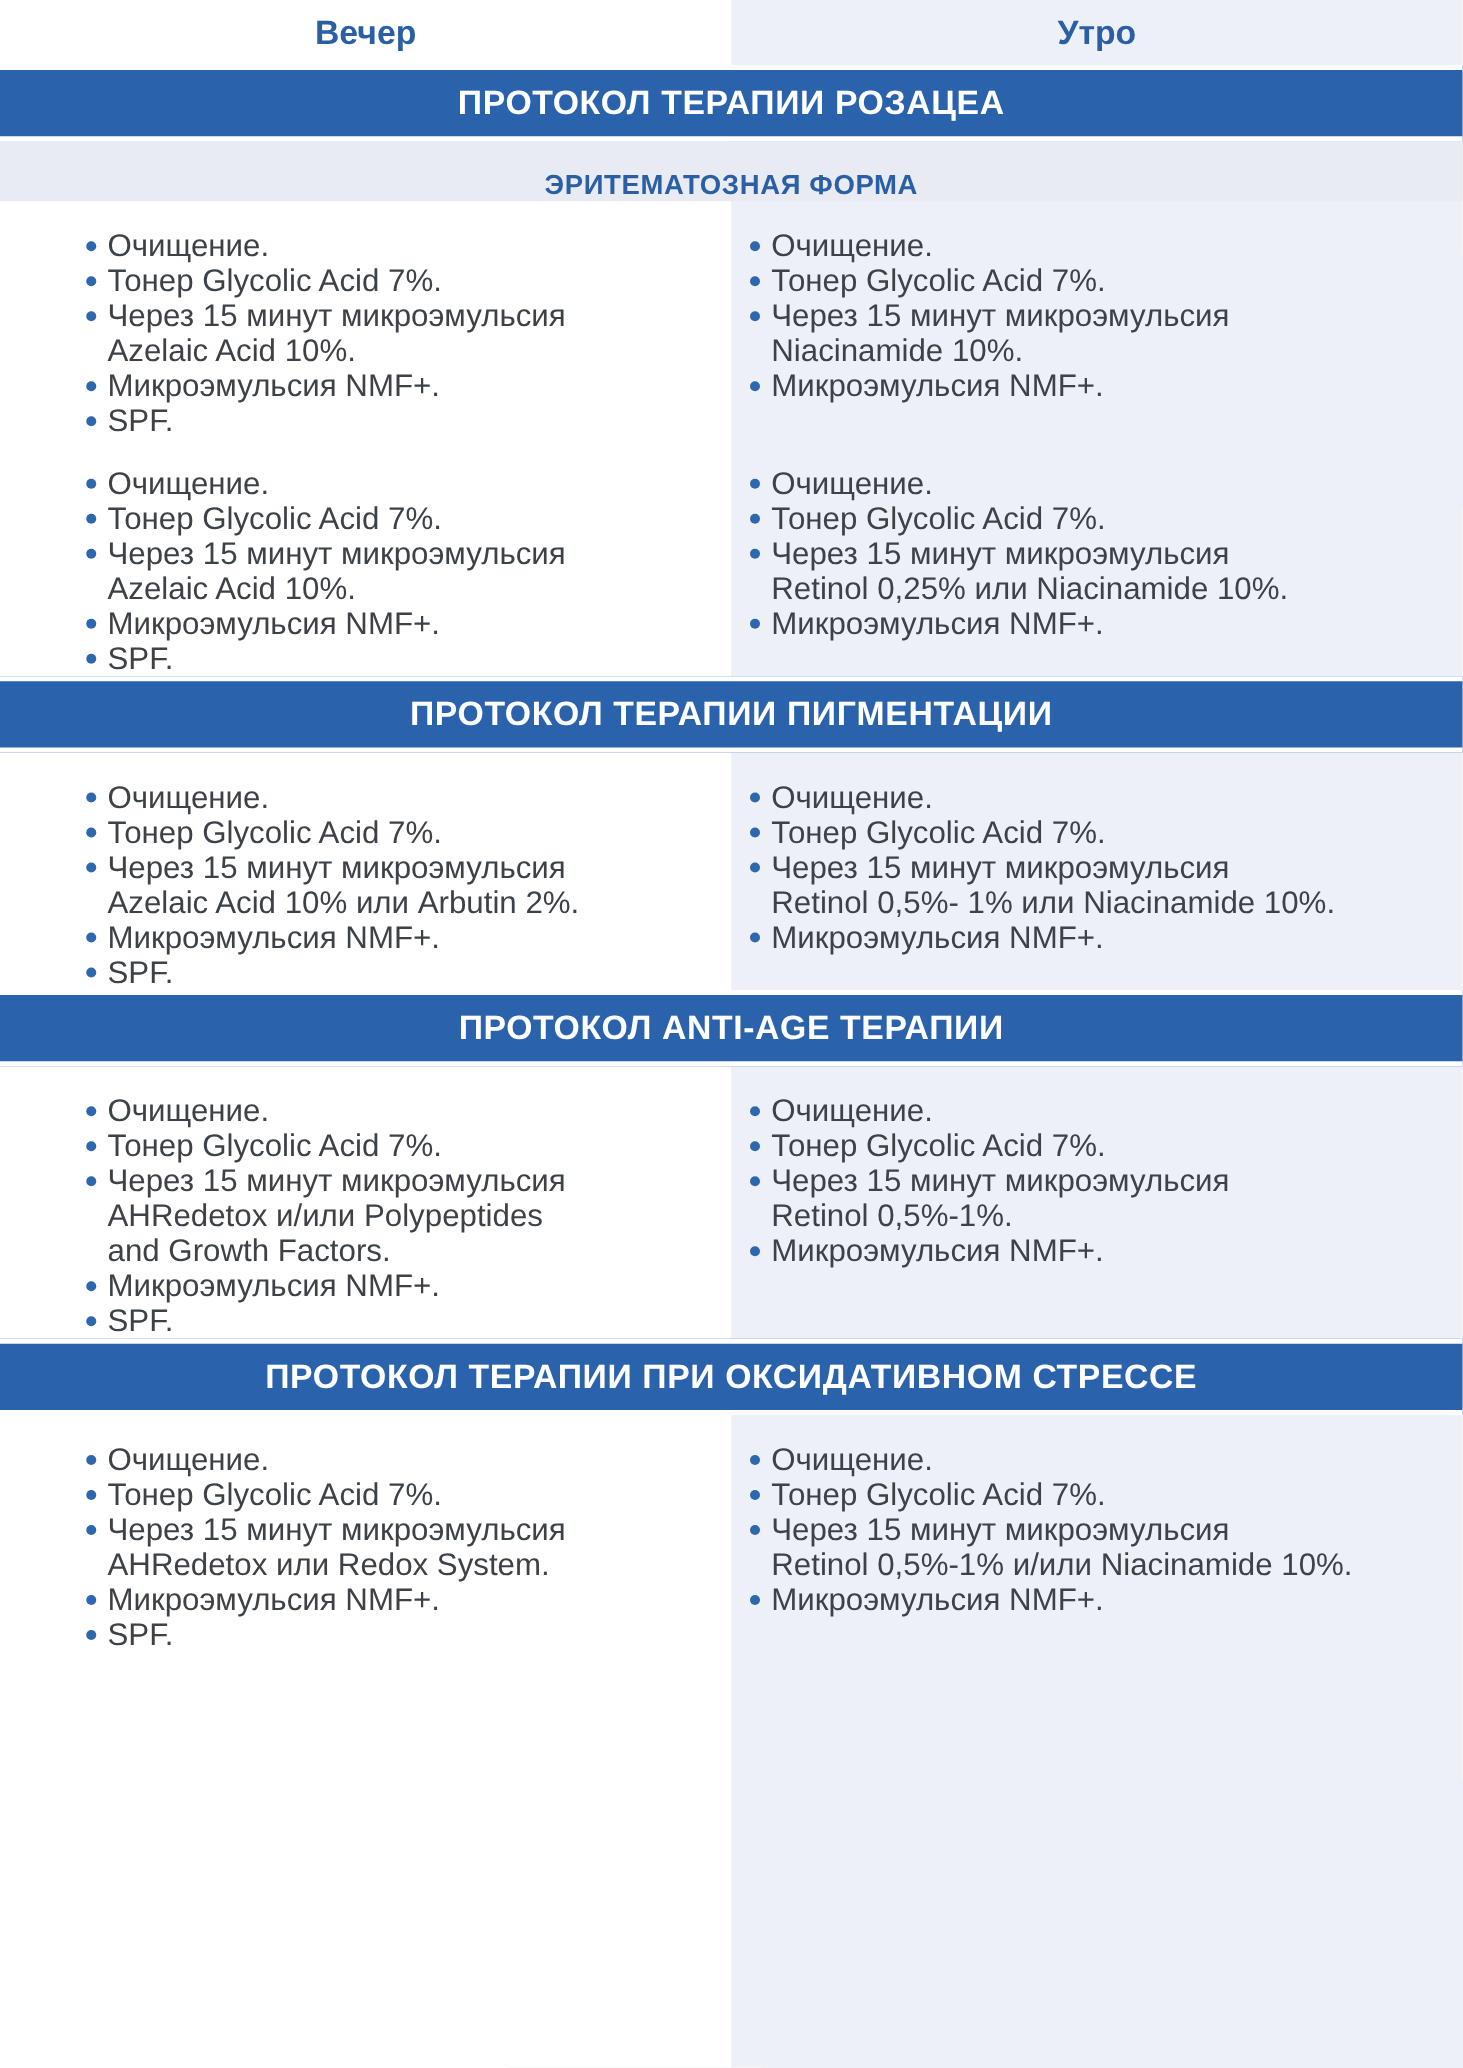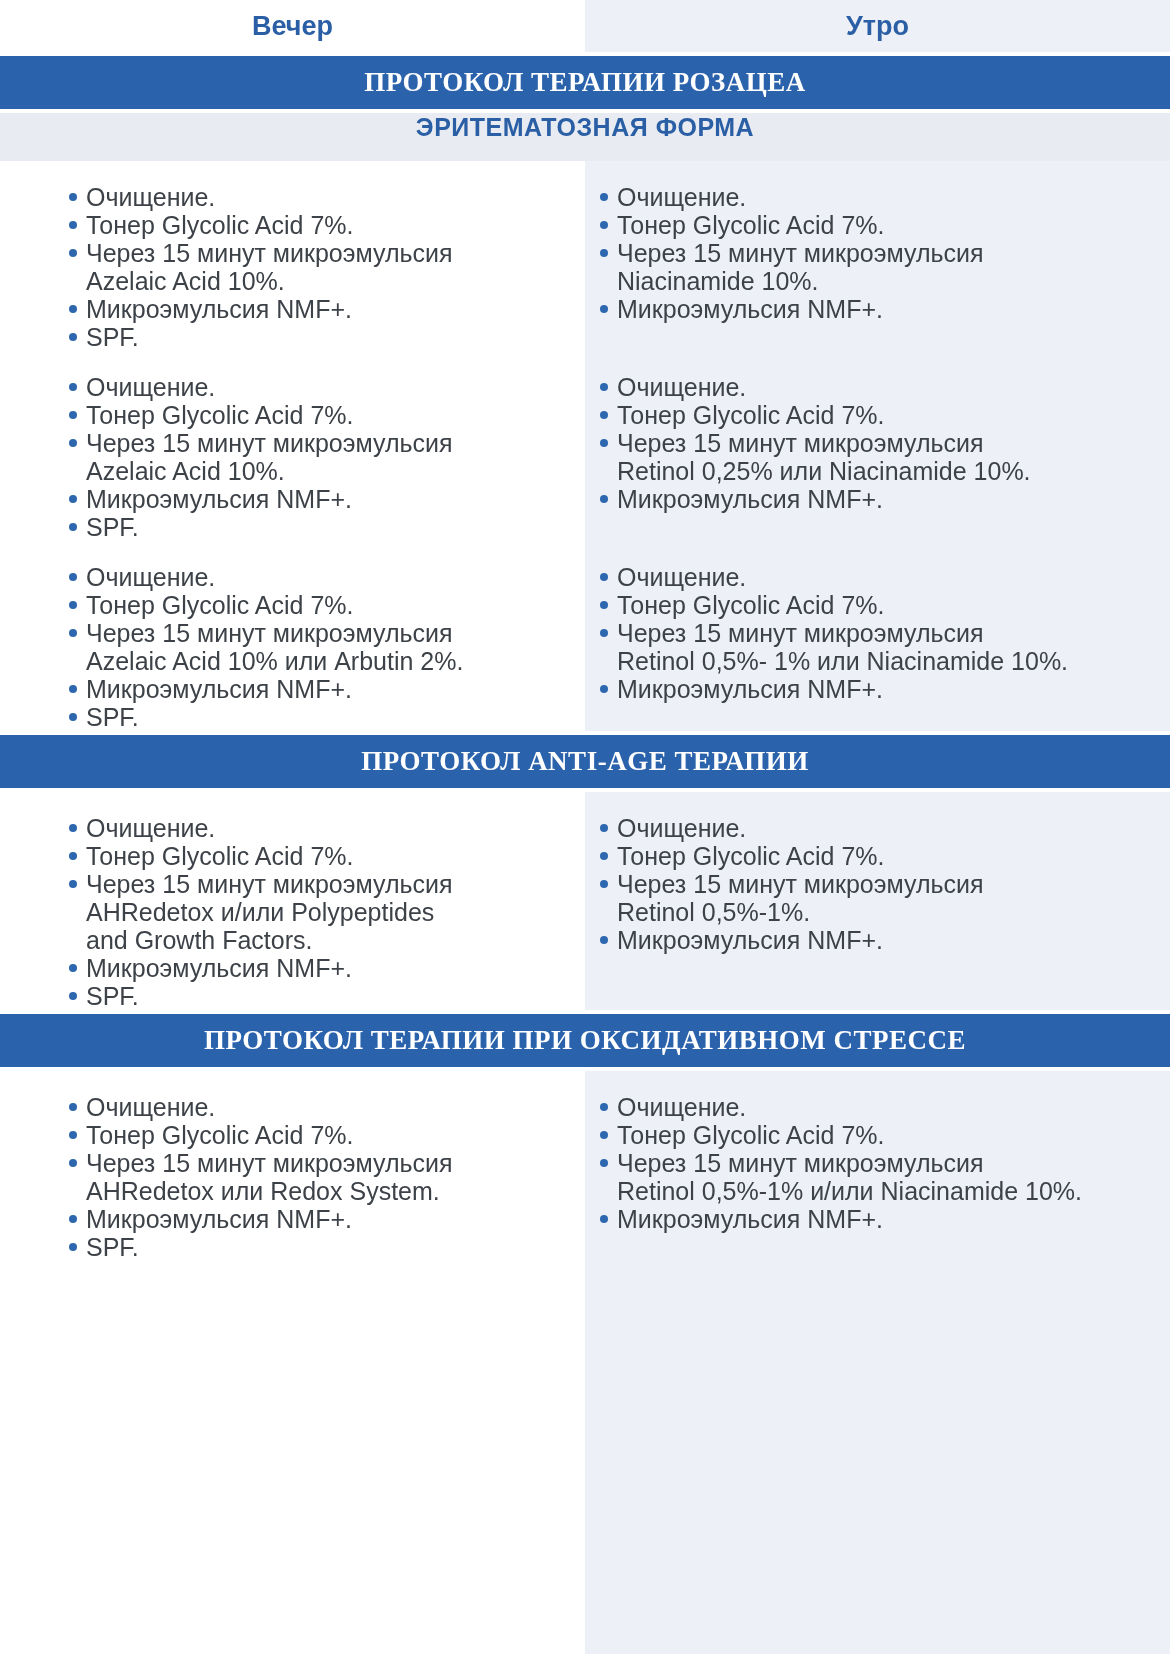--- a/index.html
+++ b/index.html
@@ -30,27 +30,27 @@
   .daypart-cell{
     width:585px;display:flex;align-items:center;justify-content:center;
     color:var(--accent-blue);font-size:27px;font-weight:bold;
   }
   .banner{
     height:61px;width:100%;
     background:var(--banner-bg);
     border-top:4px solid #ffffff;border-bottom:4px solid #ffffff;
     display:flex;align-items:center;justify-content:center;
     color:var(--banner-text);font-size:27px;font-weight:bold;
-    letter-spacing:0.5px;text-transform:uppercase;font-family:Liberation Serif, serif;
+    letter-spacing:0.5px;text-transform:uppercase;
   }
   .subheader{
     height:48px;width:100%;
     background:var(--subheader-bg);
-    display:flex;align-items:flex-start;justify-content:center;
-    color:var(--accent-blue);font-size:25px;font-weight:bold;
+    display:flex;align-items:flex-end;justify-content:center;
+    color:var(--accent-blue);font-size:22px;font-weight:bold;
     letter-spacing:0.5px;text-transform:uppercase;
   }
   .protocol-row{display:flex;width:100%;}
   .col{
     width:585px;list-style:none;
     padding-top:22px;
   }
   .col.morning{padding-left:86px;padding-right:30px;}
   .col.evening{padding-left:32px;padding-right:20px;}
   .step{
@@ -115,20 +115,23 @@
         </ul>
     <ul class="col evening">
           <li class="step">Очищение.</li>
           <li class="step">Тонер Glycolic Acid 7%.</li>
           <li class="step">Через 15 минут микроэмульсия
 Retinol 0,25% или Niacinamide 10%.</li>
           <li class="step">Микроэмульсия NMF+.</li>
         </ul>
   </div>
 
+  <div class="banner">
+    <span>ПРОТОКОЛ ТЕРАПИИ ПИГМЕНТАЦИИ</span>
+  </div>
 
   <div class="protocol-row">
     <ul class="col morning">
           <li class="step">Очищение.</li>
           <li class="step">Тонер Glycolic Acid 7%.</li>
           <li class="step">Через 15 минут микроэмульсия
 Azelaic Acid 10% или Arbutin 2%.</li>
           <li class="step">Микроэмульсия NMF+.</li>
           <li class="step">SPF.</li>
         </ul>

